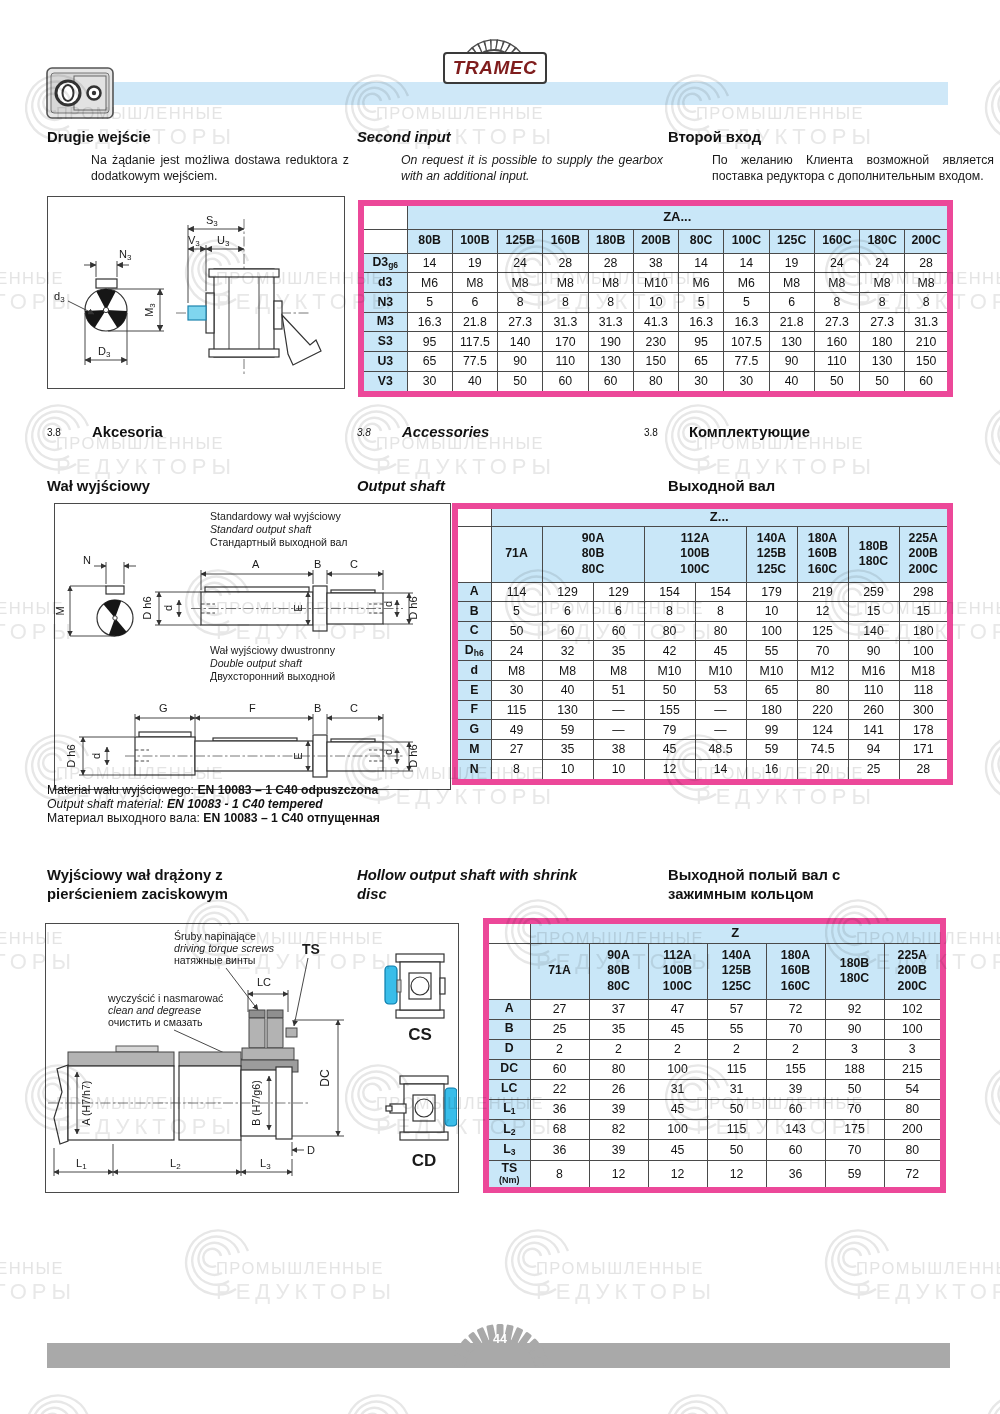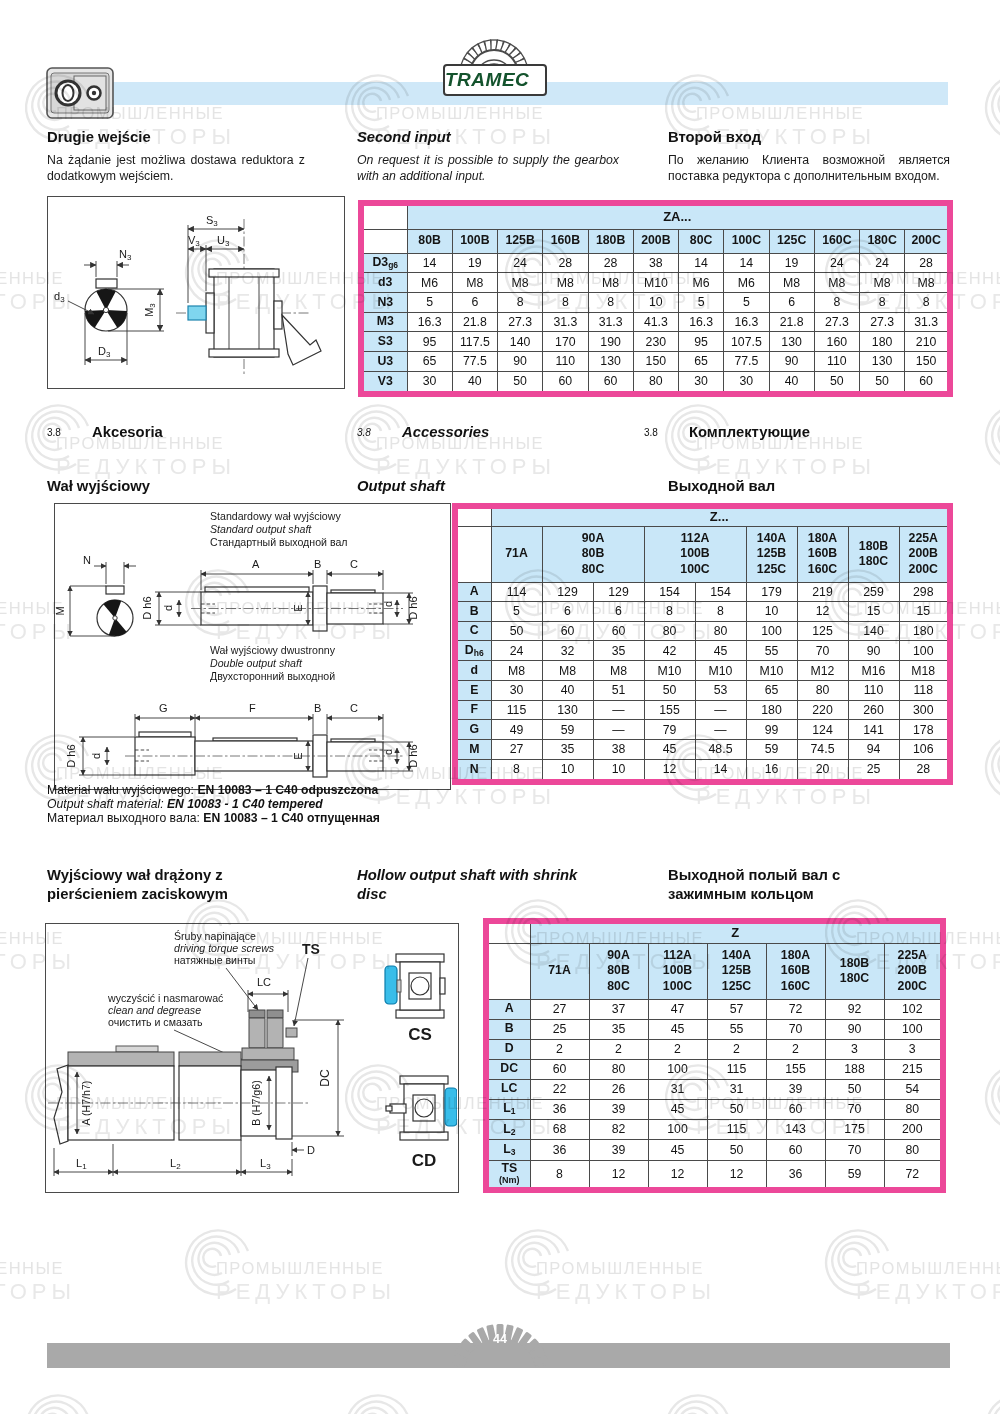--- a/index.html
+++ b/index.html
@@ -7,27 +7,27 @@
        font-family:"Liberation Sans",sans-serif;color:#1a1a1a;}
   .abs{position:absolute;}
   
   #wm-layer{position:absolute;inset:0;z-index:40;pointer-events:none;mix-blend-mode:multiply;}
   .wm{position:absolute;width:300px;height:120px;}
   .wm-ic{position:absolute;left:0;top:0;}
   .wm-t1{position:absolute;left:46px;top:44px;font-size:16.5px;letter-spacing:1.5px;color:#e4e4e4;white-space:nowrap;}
   .wm-t2{position:absolute;left:46px;top:64px;font-size:22px;letter-spacing:5px;color:#e8e8e8;white-space:nowrap;}
   
   #band{left:113px;top:82px;width:835px;height:23px;background:#cfe8f8;z-index:1;}
-  #logo-box{left:443px;top:64px;width:100px;height:28px;background:#fff;border:2.5px solid #3a3a3a;
-            border-radius:4px;z-index:3;text-align:left;line-height:27px;
-            font-style:italic;font-weight:bold;font-size:19px;letter-spacing:.5px;color:#14532d;}
+  #logo-box{left:443px;top:52px;width:100px;height:28px;background:#fff;border:2.5px solid #3a3a3a;
+            border-radius:4px;z-index:3;text-align:center;line-height:27px;
+            font-style:italic;font-weight:bold;font-size:19px;letter-spacing:.5px;color:#7f1d1d;}
   
   .h1{position:absolute;font-weight:bold;font-size:14.8px;color:#111;line-height:1.3;}
   .it{font-style:italic;}
-  .para{position:absolute;font-size:12.3px;line-height:1.33;text-align:justify;color:#1a1a1a;}
+  .para{position:absolute;font-size:12.3px;line-height:1.33;text-align:justify;color:#1a1a1a;margin-left:44px;}
   .secnum{display:inline-block;min-width:45px;font-weight:normal;font-size:10px;vertical-align:1px;}
   .mat{position:absolute;left:47px;top:783px;font-size:12.2px;line-height:1.16;color:#111;}
   .mat b{font-weight:bold;}
   
   .draw-box{position:absolute;border:1.4px solid #4a4a4a;background:#fff;box-sizing:border-box;}
   svg text{font-family:"Liberation Sans",sans-serif;fill:#1a1a1a;font-size:11px;}
   svg .sm{font-size:10.6px;} svg .ts{font-size:8px;} svg .bd{font-weight:bold;}
   .w{fill:#fff;stroke:#333;stroke-width:1.2;}
   .gy{fill:#b3b3b3;stroke:#444;stroke-width:1;}
   .gy2{fill:#9c9c9c;stroke:#444;stroke-width:1;}
@@ -576,21 +576,21 @@
         <tr>
           <th>M</th>
           <td>27</td>
           <td>35</td>
           <td>38</td>
           <td>45</td>
           <td>48.5</td>
           <td>59</td>
           <td>74.5</td>
           <td>94</td>
-          <td>106</td>
+          <td>171</td>
         </tr>
         <tr>
           <th>N</th>
           <td>8</td>
           <td>10</td>
           <td>10</td>
           <td>12</td>
           <td>14</td>
           <td>16</td>
           <td>20</td>

